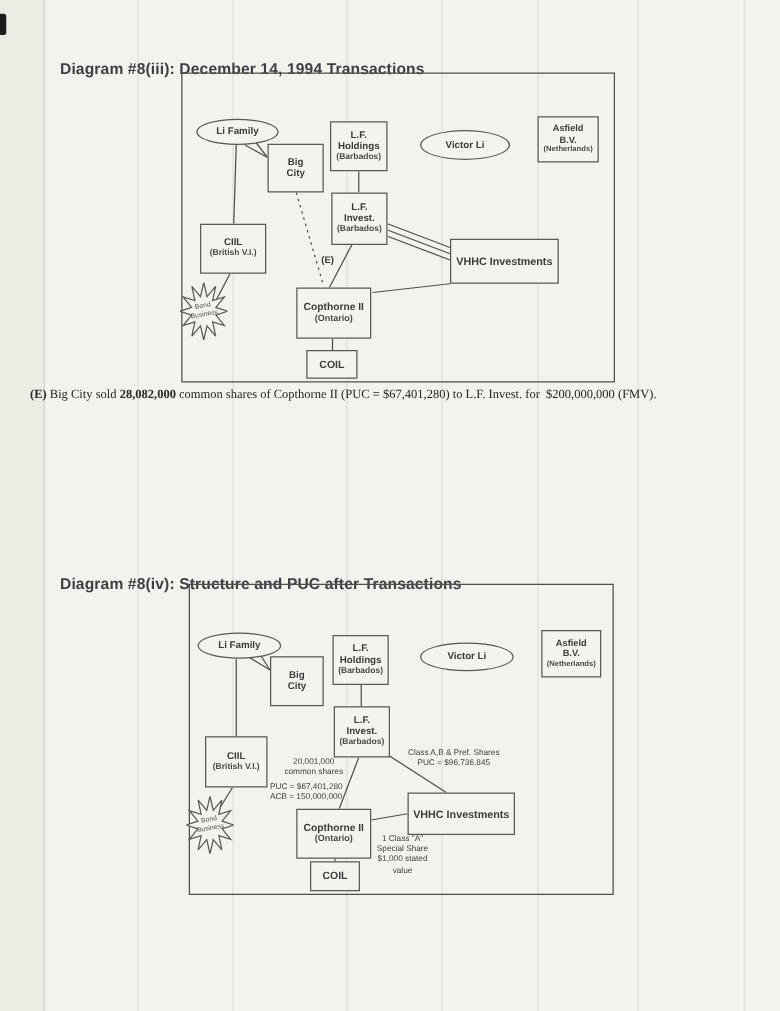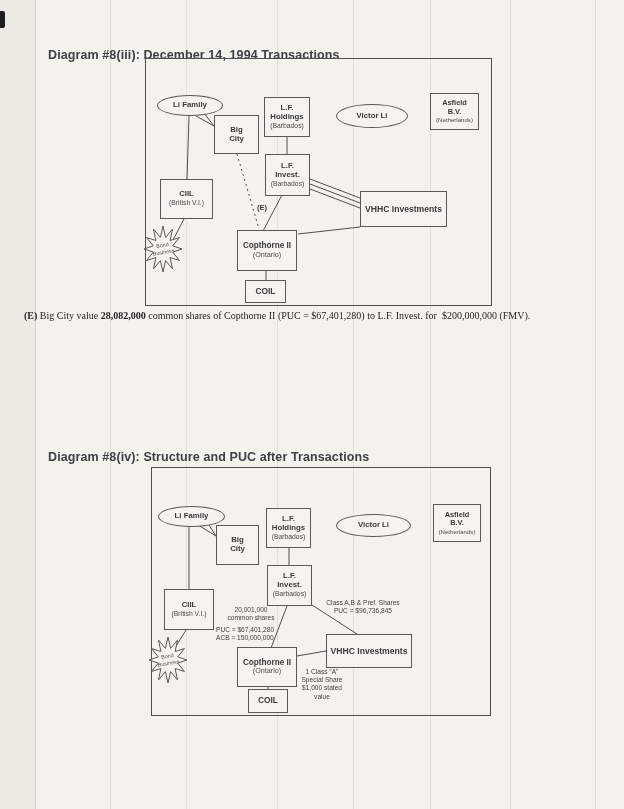--- a/index.html
+++ b/index.html
@@ -17,21 +17,21 @@
   .diagram { position:absolute; border:1.5px solid #4f4f4f; overflow:visible; }
   .svglines { position:absolute; left:0; top:0; z-index:1; }
   .svglines line, .svglines polyline { stroke:#4f4f4f; stroke-width:1; fill:none; }
 
   .box { position:absolute; box-sizing:border-box; border:1px solid #585858; background:#f5f3ee;
          display:flex; flex-direction:column; align-items:center; justify-content:center;
          text-align:center; z-index:2; }
   .ellipse { border-radius:50%; }
   .nm  { font-weight:700; font-size:7.8px; line-height:1.15; color:#3b3b3b; white-space:pre-line; }
   .nm-lg { font-weight:700; font-size:8.6px; color:#3b3b3b; }
-  .sub { font-weight:400; font-size:6.8px; line-height:1.2; color:#4a4a4a; white-space:pre-line; }
+  .sub { font-weight:700; font-size:6.8px; line-height:1.2; color:#4a4a4a; white-space:pre-line; }
 
   .ann { position:absolute; z-index:2; font-size:6.6px; line-height:1.25; color:#3f3f3f; white-space:pre-line; text-align:center; }
   .e-label { position:absolute; z-index:2; font-weight:700; font-size:7.6px; color:#3b3b3b; }
 
   .starburst { position:absolute; width:38px; height:46px; z-index:3; }
   .starburst svg { position:absolute; left:0; top:0; }
   .stxt { position:absolute; left:0; top:0; right:0; bottom:0; display:flex; align-items:center; justify-content:center;
           font-size:5.4px; line-height:1.35; color:#555; text-align:center; white-space:pre-line; transform:rotate(-10deg); }
 
   .caption { position:absolute; left:24px; top:310px; width:592px; font-family:"Liberation Serif", serif;
@@ -113,23 +113,23 @@
 
   <div class="starburst" style="left:-2px; top:167px;">
     <svg width="38" height="46" viewBox="0 0 38 46">
       <polygon points="38,23 28.7,26.1 35.5,34.5 26.1,31.5 28.5,42.9 21.6,34.6 19,46 16.4,34.6 9.5,42.9 11.9,31.5 2.5,34.5 9.3,26.1 0,23 9.3,19.9 2.5,11.5 11.9,14.5 9.5,3.1 16.4,11.4 19,0 21.6,11.4 28.5,3.1 26.1,14.5 35.5,11.5 28.7,19.9" fill="#f5f3ee" stroke="#5a5a5a" stroke-width="1"></polygon>
     </svg>
     <div class="stxt">Bond
 Business</div>
   </div>
 </div>
 
-<div class="caption"><b>(E)</b><span> Big City value </span><b>28,082,000</b><span> common shares of Copthorne II (PUC = $67,401,280) to L.F. Invest. for  $200,000,000 (FMV).</span></div>
-
-<div class="dg-title" style="left:48px; top:450px;">Diagram #8(iv): Structure and PUC after Transactions</div>
+<div class="caption"><b>(E)</b><span> Big City sold </span><b>28,082,000</b><span> common shares of Copthorne II (PUC = $67,401,280) to L.F. Invest. for  $200,000,000 (FMV).</span></div>
+
+<div class="dg-title" style="left:48px; top:460px;">Diagram #8(iv): Structure and PUC after Transactions</div>
 
 <div class="diagram" style="left:151px; top:467px; width:338px; height:247px;">
   <svg class="svglines" width="338" height="247" viewBox="0 0 338 247">
     <line x1="37" y1="59" x2="37" y2="121"></line>
     <line x1="46" y1="57" x2="64" y2="68"></line>
     <line x1="55" y1="54" x2="64" y2="68"></line>
     <line x1="137" y1="80" x2="137" y2="97"></line>
     <line x1="135" y1="138" x2="119" y2="180"></line>
     <line x1="160" y1="137" x2="205" y2="166"></line>
     <line x1="174" y1="183" x2="145" y2="188"></line>

